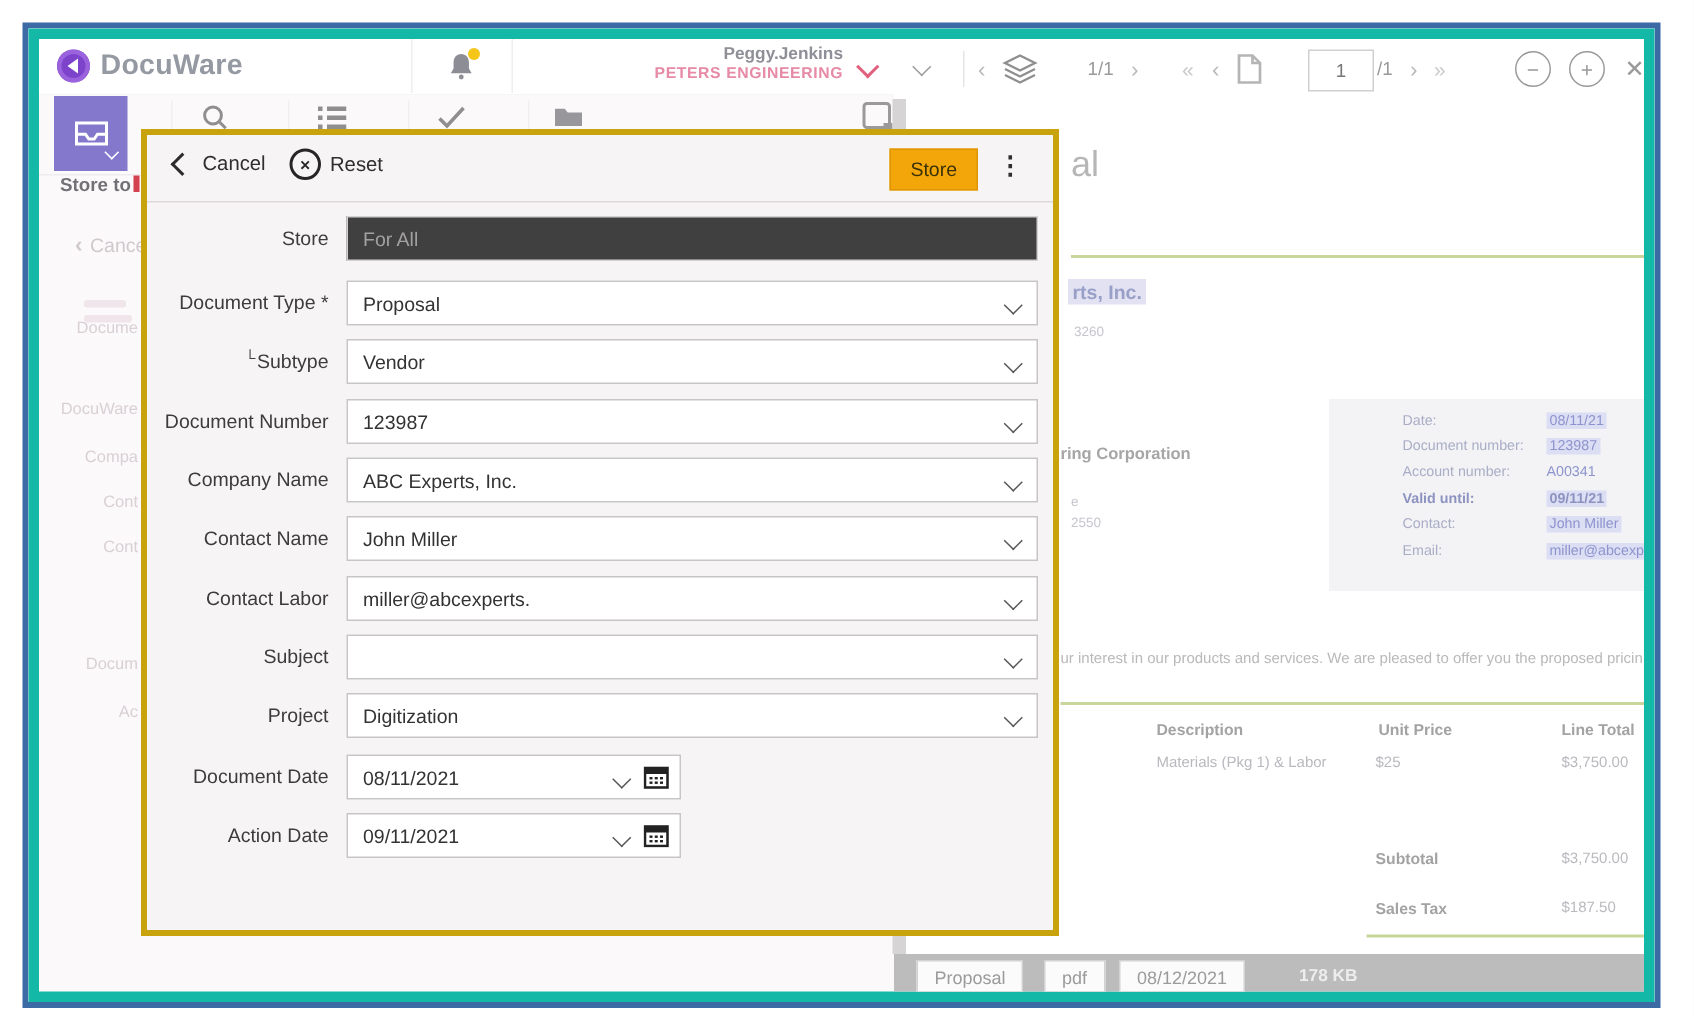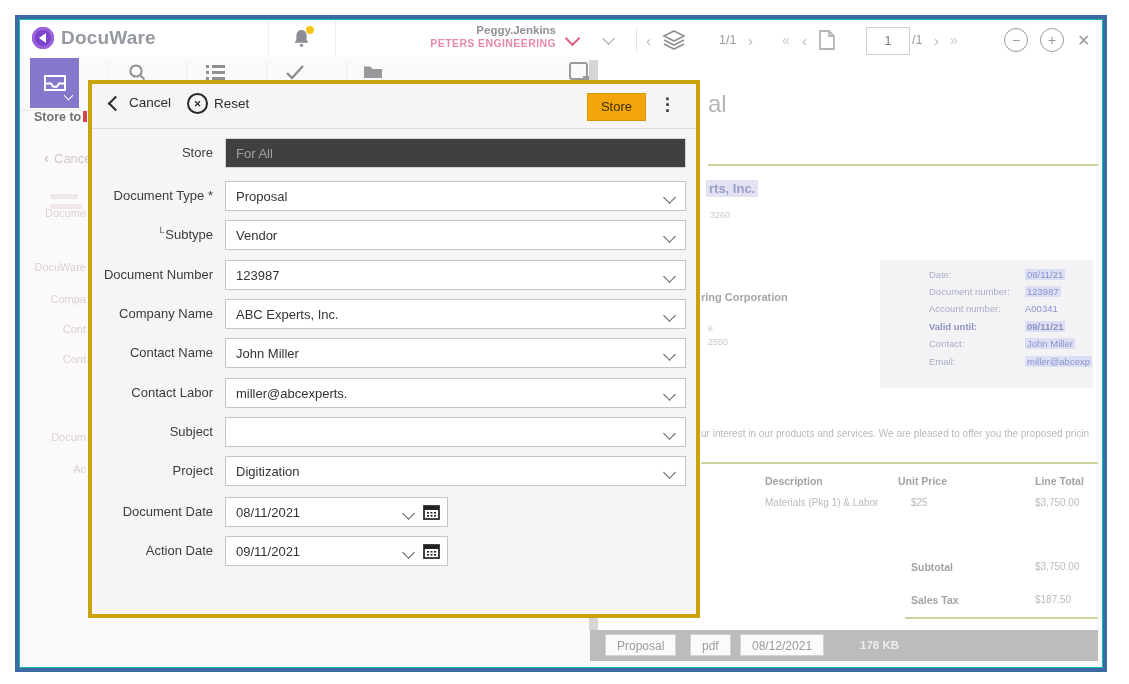--- a/index.html
+++ b/index.html
@@ -1,20 +1,20 @@
 <!DOCTYPE html>
 <html><head>
 <meta charset="utf-8">
 <style>
   html,body{margin:0;padding:0;}
   body{width:1129px;height:684px;position:relative;overflow:hidden;background:#fff;
        font-family:"Liberation Sans",sans-serif;-webkit-font-smoothing:antialiased;}
   .frame{position:absolute;left:15px;top:15px;width:1092px;height:657px;
          border:4px solid #3b6aa5;box-sizing:border-box;}
-  .frame-inner{position:absolute;inset:0;border:1px solid #14b8a6;background:#fbf9fa;overflow:hidden;}
+  .frame-inner{position:absolute;inset:0;border:7px solid #14b8a6;background:#fbf9fa;overflow:hidden;}
 
   
   .lp-header{position:absolute;left:0;top:0;width:570px;height:37px;background:#fff;
              border-bottom:1px solid #e7e4e6;}
   .logo{position:absolute;left:12px;top:7px;display:flex;align-items:center;gap:7px;}
   .logo-disc{width:22px;height:22px;border-radius:50%;background:#7d44cb;position:relative;
              box-shadow:inset 0 0 0 3px #9a63dd;}
   .logo-arrow{position:absolute;left:7px;top:6px;width:0;height:0;
               border:5px solid transparent;border-right:7px solid #fff;border-left:none;}
   .logo-text{font-size:19px;font-weight:bold;color:#9599a2;letter-spacing:.2px;}
@@ -297,21 +297,21 @@
       <div class="d-row" style="top:96px">
             <span class="d-label">Email:</span>
             <span class="d-value hl">miller@abcexp</span>
           </div>
     </div>
 
     <span class="doc-frag body-frag" style="left:103px;top:368px">ur interest in our products and services. We are pleased to offer you the proposed pricin</span>
     <span class="rule" style="left:103px;top:402px;width:397px"></span>
 
     <span class="doc-frag th" style="left:167px;top:415px">Description</span>
-    <span class="doc-frag th" style="left:300px;top:415px">Unit Price</span>
+    <span class="doc-frag th" style="left:315px;top:415px">Unit Price</span>
     <span class="doc-frag th" style="left:437px;top:415px">Line Total</span>
     <span class="doc-frag td" style="left:167px;top:437px">Materials (Pkg 1) &amp; Labor</span>
     <span class="doc-frag td" style="left:313px;top:437px">$25</span>
     <span class="doc-frag td" style="left:437px;top:437px">$3,750.00</span>
     <span class="doc-frag th" style="left:313px;top:501px">Subtotal</span>
     <span class="doc-frag td" style="left:437px;top:501px">$3,750.00</span>
     <span class="doc-frag th" style="left:313px;top:534px">Sales Tax</span>
     <span class="doc-frag td" style="left:437px;top:534px">$187.50</span>
     <span class="rule" style="left:307px;top:557px;width:193px"></span>
   </div>

